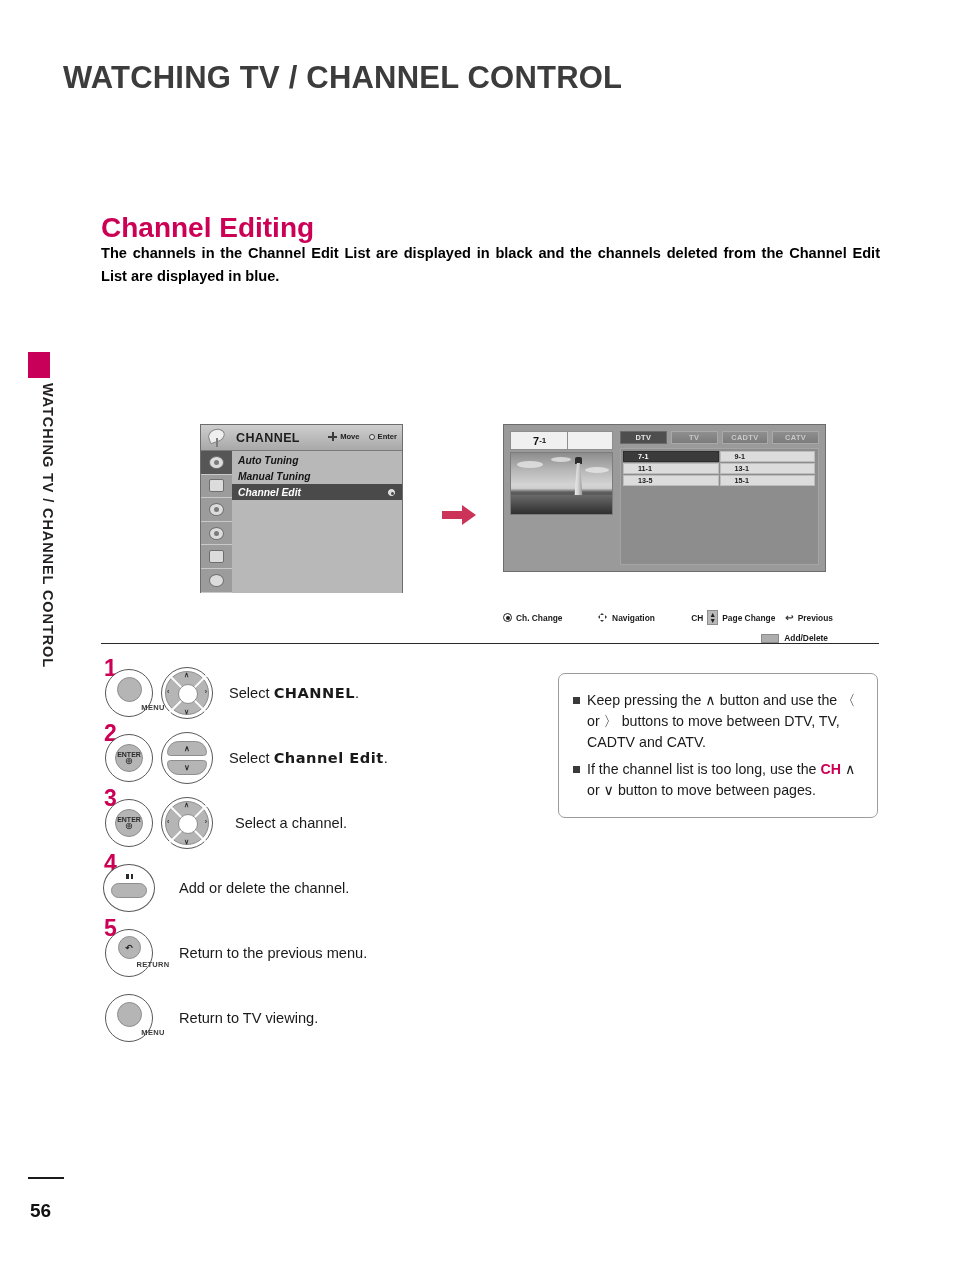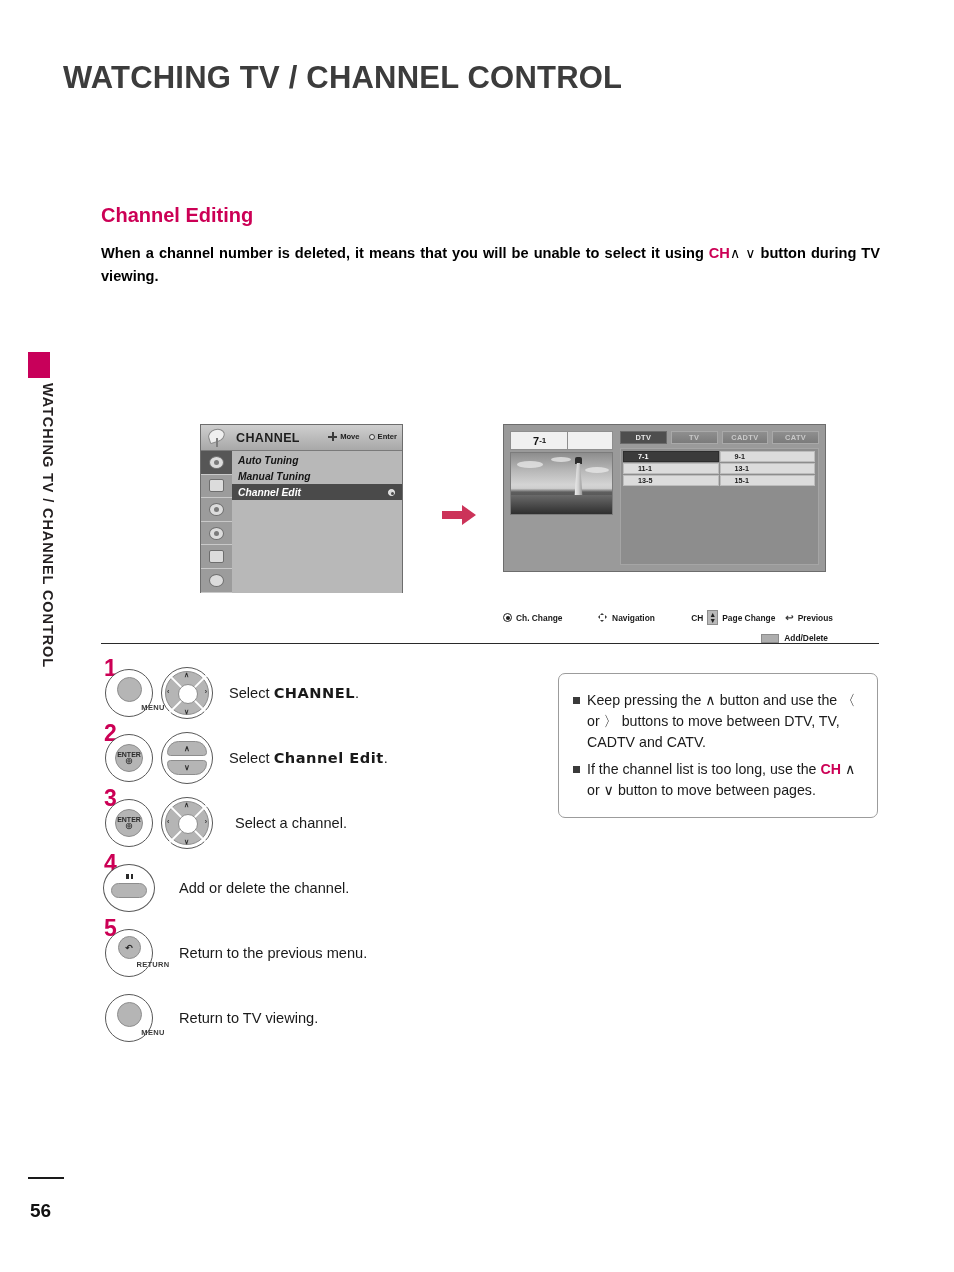--- a/index.html
+++ b/index.html
@@ -32,22 +32,22 @@
   
   #page-title {
     position: absolute; left: 63px; top: 60px;
     font-size: 31px; font-weight: bold;
     color: #3c3c3c;
     letter-spacing: 0.2px;
   }
 
   
   #section-heading {
-    position: absolute; left: 101px; top: 204px;
-    font-size: 20px; font-weight: bold;
+    position: absolute; left: 101px; top: 212px;
+    font-size: 28px; font-weight: bold;
     color: #cc0055;
   }
 
   
   #body-copy {
     position: absolute; left: 101px; top: 242px;
     width: 779px;
     font-size: 14.6px; font-weight: bold;
     line-height: 22.5px;
     color: #000;
@@ -438,21 +438,21 @@
 <body>
 
 <div id="side-tab"></div>
 <div id="side-vertical-text">WATCHING TV / CHANNEL CONTROL</div>
 
 <div id="page-title">WATCHING TV / CHANNEL CONTROL</div>
 
 <div id="section-heading">Channel Editing</div>
 
 <div id="body-copy">
-  <p><span>When a channel number is deleted, it means that you will be unable to select it using </span><span class="ch-red">CH</span><span class="arrow-glyph">∧</span> <span class="arrow-glyph">∨</span><span> button during TV viewing.</span></p>
+  <p><span>The channels in the Channel Edit List are displayed in black and the channels deleted from the Channel Edit List are displayed in blue.</span></p>
 </div>
 
 <div id="osd-left">
   <div id="osd-left-header">
     <div id="osd-dish-icon">
       <div class="dish"></div>
         <div class="arm"></div>
     </div>
     <div id="osd-left-title">CHANNEL</div>
     <div id="osd-left-hints">

